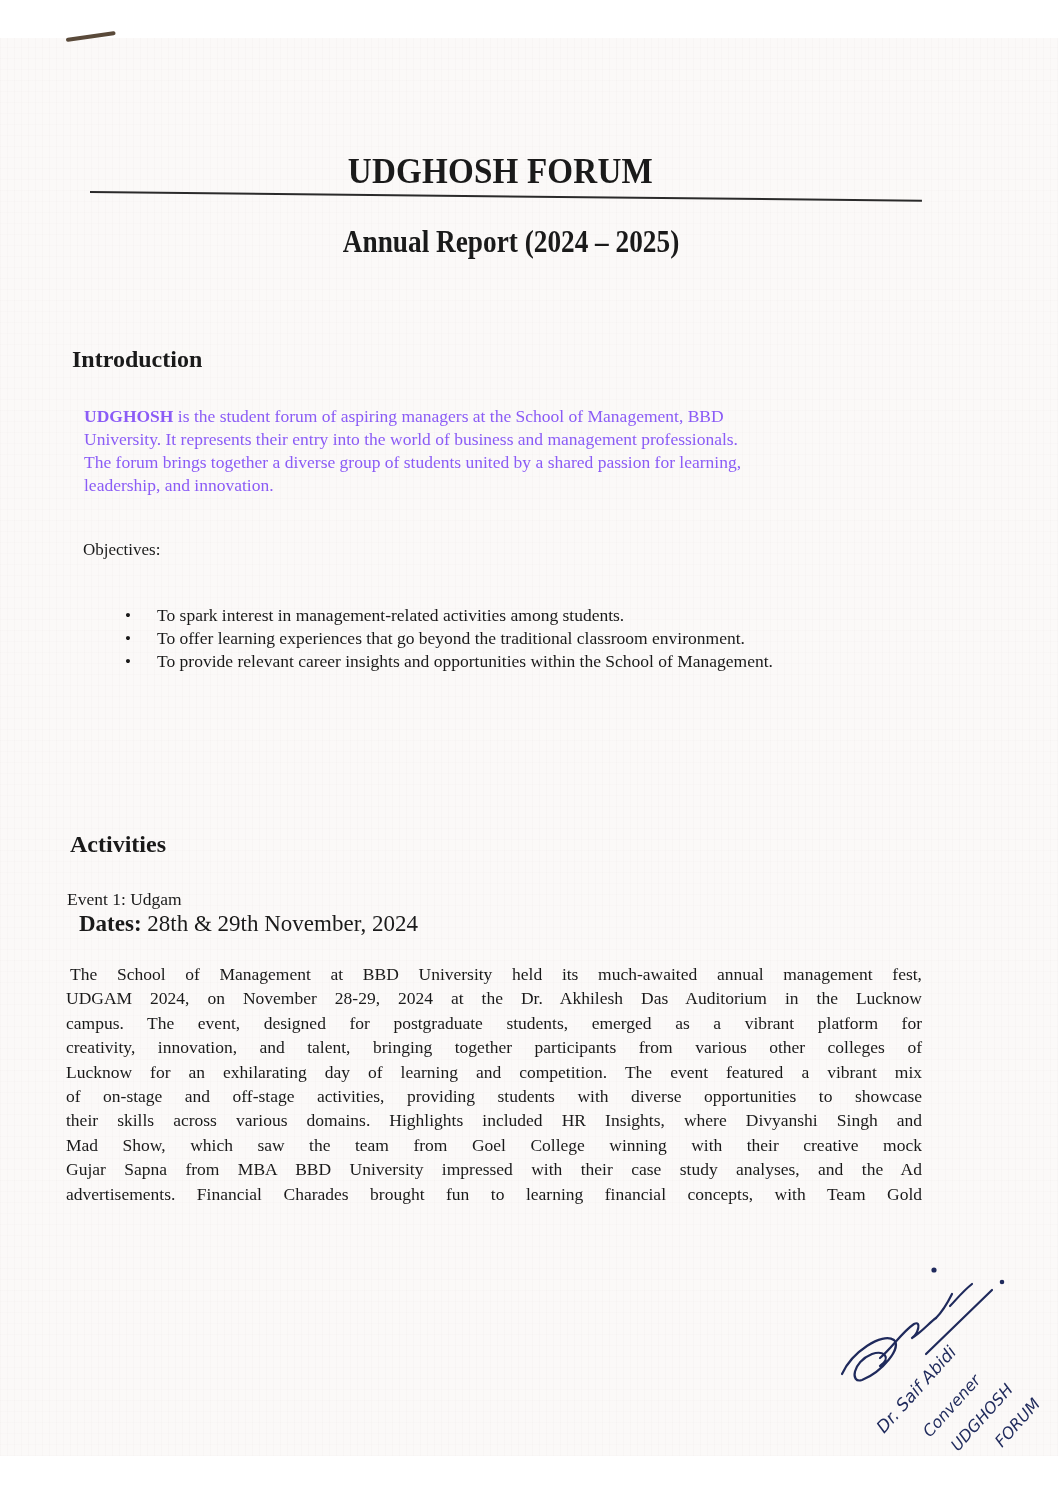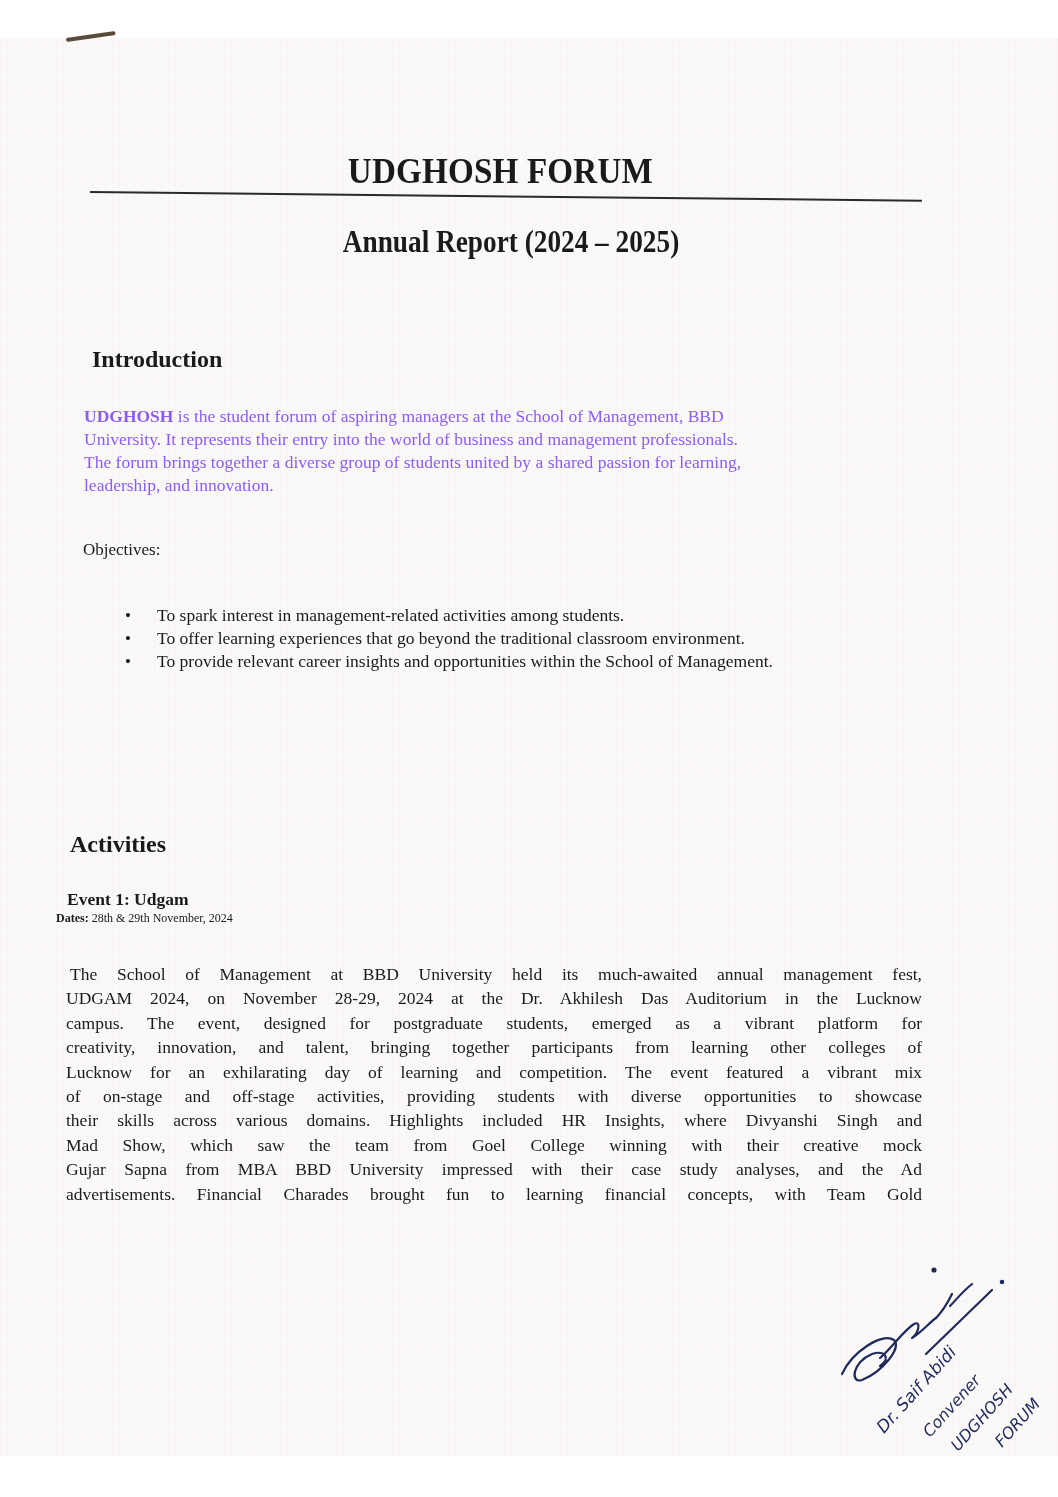--- a/index.html
+++ b/index.html
@@ -69,22 +69,22 @@
     .obj-list {
       position: absolute; left: 113px; top: 592px; width: 820px;
       margin: 12px; padding: 0; list-style: none;
       font-size: 17.5px; line-height: 23px;
     }
     .obj-list li { position: relative; padding-left: 32px; }
     .obj-list li::before {
       content: "•"; position: absolute; left: 0; top: 0;
       font-size: 17px;
     }
-    .event-title { left: 67px; top: 889px; font-size: 17.5px; font-weight: bold; }
-    .event-dates { left: 56px; top: 911px; font-size: 12px; }
+    .event-title { left: 67px; top: 889px; font-size: 17.5px; font-weight: normal; }
+    .event-dates { left: 79px; top: 911px; font-size: 23px; }
     .event-dates b { font-weight: bold; }
     .body-para {
       position: absolute; left: 66px; top: 962px; width: 856px;
       font-size: 17.5px; line-height: 24.4px;
       text-align: justify;
     }
     .body-para .ln { display: block; text-align-last: justify; }
     .body-para .ln.first { padding-left: 4px; }
     .sig {
       position: absolute; left: 822px; top: 1262px;
@@ -94,21 +94,21 @@
 </head>
 <body>
 
 <div class="sheet"></div>
 <div class="pen-mark"></div>
 
 <div class="abs title">UDGHOSH FORUM</div>
 <div class="rule"></div>
 <div class="abs subtitle">Annual Report (2024 – 2025)</div>
 
-<div class="abs h2" style="left:92px; top:346px;">Introduction</div>
+<div class="abs h2" style="left:72px; top:346px;">Introduction</div>
 
 <div class="para intro">
   <span class="intro-line"><b>UDGHOSH</b><span> is the student forum of aspiring managers at the School of Management, BBD</span></span>
   <span class="intro-line">University. It represents their entry into the world of business and management professionals.</span>
   <span class="intro-line">The forum brings together a diverse group of students united by a shared passion for learning,</span>
   <span class="intro-line">leadership, and innovation.</span>
 </div>
 
 <div class="abs objectives-label">Objectives:</div>
 
@@ -120,21 +120,21 @@
 
 <div class="abs h2" style="left:70px; top:831px;">Activities</div>
 
 <div class="abs event-title">Event 1: Udgam</div>
 <div class="abs event-dates"><b>Dates:</b><span> 28th &amp; 29th November, 2024</span></div>
 
 <div class="body-para">
   <span class="ln first">The School of Management at BBD University held its much-awaited annual management fest,</span>
   <span class="ln">UDGAM 2024, on November 28-29, 2024 at the Dr. Akhilesh Das Auditorium in the Lucknow</span>
   <span class="ln">campus. The event, designed for postgraduate students, emerged as a vibrant platform for</span>
-  <span class="ln">creativity, innovation, and talent, bringing together participants from learning other colleges of</span>
+  <span class="ln">creativity, innovation, and talent, bringing together participants from various other colleges of</span>
   <span class="ln">Lucknow for an exhilarating day of learning and competition. The event featured a vibrant mix</span>
   <span class="ln">of on-stage and off-stage activities, providing students with diverse opportunities to showcase</span>
   <span class="ln">their skills across various domains. Highlights included HR Insights, where Divyanshi Singh and</span>
   <span class="ln">Mad Show, which saw the team from Goel College winning with their creative mock</span>
   <span class="ln">Gujar Sapna from MBA BBD University impressed with their case study analyses, and the Ad</span>
   <span class="ln">advertisements. Financial Charades brought fun to learning financial concepts, with Team Gold</span>
 </div>
 
 <svg class="sig" viewBox="0 0 236 200">
   <g fill="none" stroke="#1f2a5c" stroke-width="2.2" stroke-linecap="round" stroke-linejoin="round">

